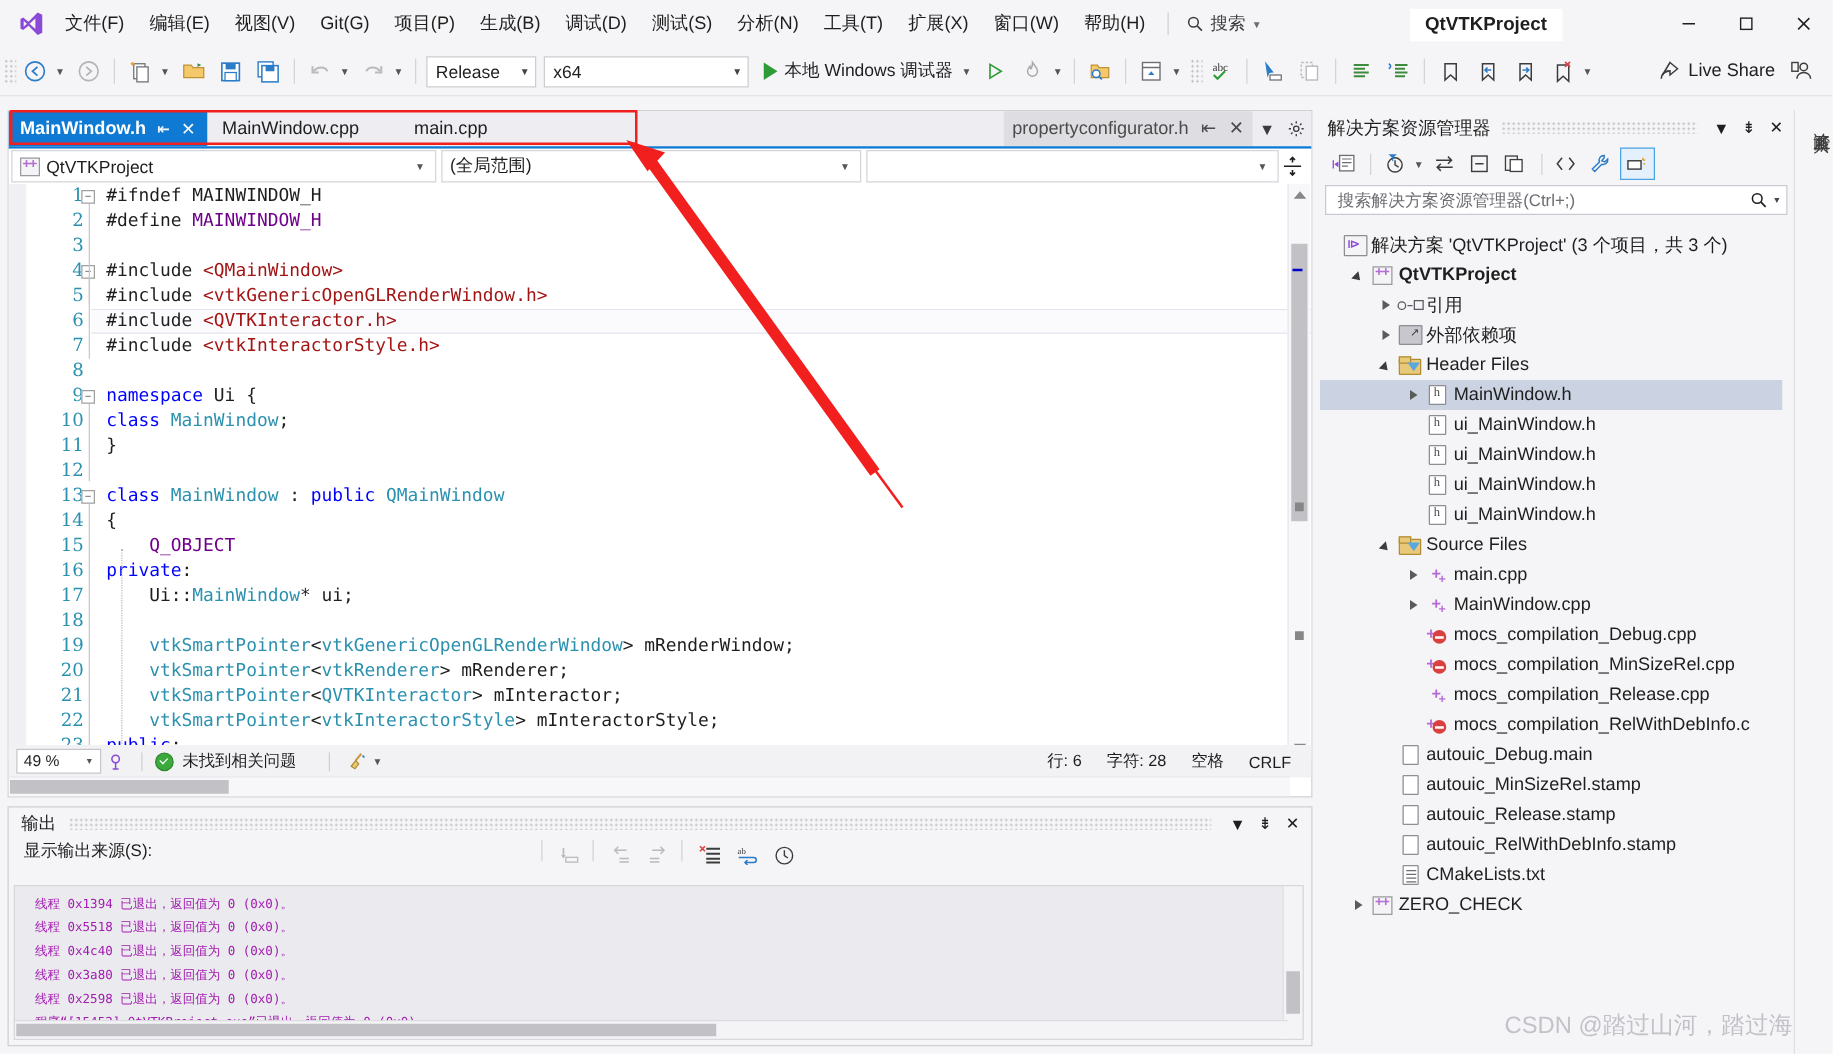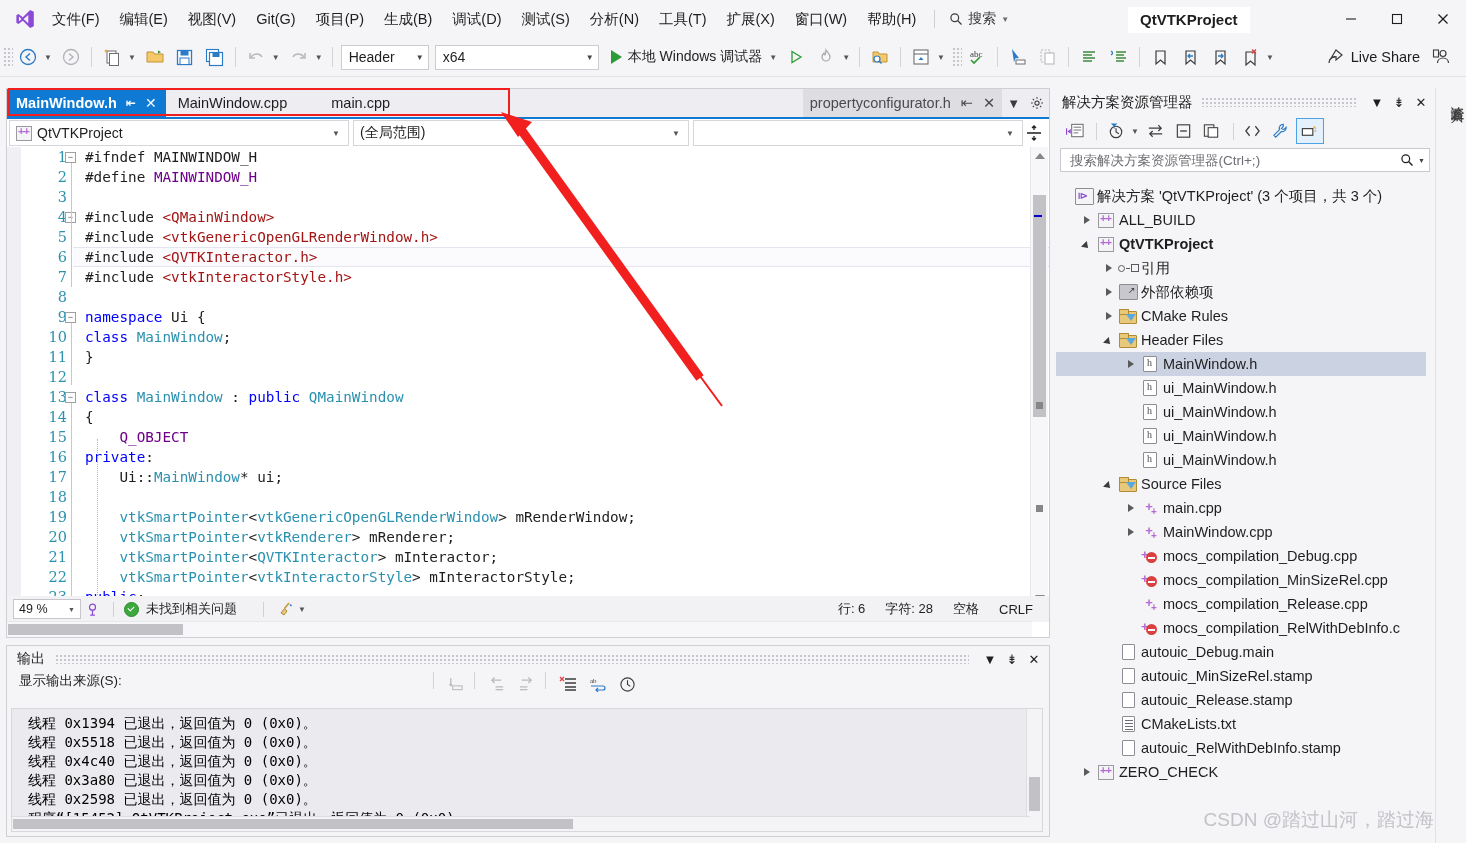--- a/index.html
+++ b/index.html
@@ -102,21 +102,21 @@
     background-image:radial-gradient(#c6c6cc 35%,transparent 36%);
     background-size:4px 4px;}
   .out-ic{width:22px;height:22px;display:flex;align-items:center;justify-content:center;color:#1e1e1e;font-size:13px;}
   .out-toolbar{height:30px;display:flex;align-items:flex-start;padding-left:12px;gap:0;}
   .out-lbl{font-size:13.5px;color:#1e1e1e;margin-right:6px;}
   .out-sel{width:300px;height:22px;border:1px solid #c9c9cf;background:#fff;display:flex;align-items:center;padding:0 3px 0 6px;font-size:13.5px;box-sizing:border-box;margin-top:40px;}
   .out-sel .dd{margin-left:auto;font-size:7px;color:#555;padding-right:3px;}
   .obtn{width:26px;height:24px;display:flex;align-items:center;justify-content:center;margin-left:4px;}
   .obar{width:1px;height:17px;background:#d2d2d7;margin:0 5px;}
   .out-body{position:absolute;left:4px;top:62px;width:1032px;height:124px;background:#eaeaef;border:1px solid #d7d7dc;box-sizing:border-box;overflow:hidden;}
-  .out-line{font-family:"DejaVu Sans Mono","Liberation Mono",monospace;font-size:14px;line-height:19px;color:#000000;padding-left:16px;white-space:pre;}
+  .out-line{font-family:"DejaVu Sans Mono","Liberation Mono",monospace;font-size:10px;line-height:19px;color:#a21caf;padding-left:16px;white-space:pre;}
   .out-vs{position:absolute;right:0;top:0;width:15px;height:122px;background:#f4f4f7;border-left:1px solid #dcdce1;}
   .out-vthumb{position:absolute;left:2px;top:68px;width:11px;height:34px;background:#c2c2c6;}
   .out-hs{position:absolute;left:0;bottom:0;width:1018px;height:14px;background:#f4f4f7;border-top:1px solid #dcdce1;}
   .out-hthumb{position:absolute;left:1px;top:2px;width:560px;height:10px;background:#c2c2c6;}
 
   
   .se-pane{position:absolute;left:1056px;top:88px;width:378px;height:749px;background:#f5f5f7;}
   .se-head{height:28px;display:flex;align-items:center;padding-left:6px;}
   .se-title{font-size:14.5px;color:#1e1e1e;white-space:nowrap;}
   .se-dots{flex:1;height:10px;margin:0 8px;background-image:radial-gradient(#c6c6cc 35%,transparent 36%);background-size:4px 4px;}
@@ -276,21 +276,21 @@
     <div class="tb-arrow">▼</div>
     <div class="tb-btn">
       <svg width="20" height="20" viewBox="0 0 20 20">
         <path d="M15 10c-3-4-9-4-11 0" fill="none" stroke="#b9b9be" stroke-width="1.6"></path>
         <path d="M16 6v5h-5" fill="none" stroke="#b9b9be" stroke-width="1.6"></path>
       </svg>
     </div>
     <div class="tb-arrow">▼</div>
     <div class="tb-sep"></div>
     <div class="cfg-sel" style="width:88px;margin-left:3px;">
-      <span>Header</span>
+      <span>Release</span>
       <span class="dd">▼</span>
     </div>
     <div class="cfg-sel" style="width:164px;margin-left:6px;">
       <span>x64</span>
       <span class="dd">▼</span>
     </div>
     <div class="run-btn" style="margin-left:6px;">
       <span class="play"></span>
       <span class="run-label">本地 Windows 调试器</span>
     </div>
@@ -681,28 +681,20 @@
           <span class="tw"></span>
           <span class="tico">
             <span style="display:inline-block;width:17px;height:15px;border:1px solid #8d8d93;background:#f4f4f6;position:relative;border-radius:1px;">
               <span style="position:absolute;left:2px;top:1px;font-size:10px;color:#8b4ad6;font-weight:bold;">⧐</span>
             </span>
           </span>
           <span class="tlabel">解决方案 'QtVTKProject' (3 个项目，共 3 个)</span>
         </div>
         <div class="trow">
           <span style="width: 22px; flex: 0 0 auto;"></span>
-          <span class="tw collapsed"></span>
-          <span class="tico">
-            <span class="ic-cpp"></span>
-          </span>
-          <span class="tlabel">ALL_BUILD</span>
-        </div>
-        <div class="trow">
-          <span style="width: 22px; flex: 0 0 auto;"></span>
           <span class="tw expanded"></span>
           <span class="tico">
             <span class="ic-cpp"></span>
           </span>
           <span class="tlabel bold">QtVTKProject</span>
         </div>
         <div class="trow">
           <span style="width: 44px; flex: 0 0 auto;"></span>
           <span class="tw collapsed"></span>
           <span class="tico">
@@ -719,92 +711,80 @@
           <span class="tw collapsed"></span>
           <span class="tico">
             <span style="display:inline-block;width:17px;height:14px;background:#c7c7cd;border:1px solid #8d8d93;position:relative;border-radius:1px;">
               <span style="position:absolute;right:1px;top:0;font-size:9px;color:#3c3c3c;">↗</span>
             </span>
           </span>
           <span class="tlabel">外部依赖项</span>
         </div>
         <div class="trow">
           <span style="width: 44px; flex: 0 0 auto;"></span>
-          <span class="tw collapsed"></span>
+          <span class="tw expanded"></span>
           <span class="tico">
             <span style="display:inline-block;position:relative;width:18px;height:15px;">
               <span style="position:absolute;left:0;top:2px;width:16px;height:11px;background:#e8c97a;border:1px solid #b08c33;border-radius:1px;"></span>
               <span style="position:absolute;left:0;top:0;width:8px;height:4px;background:#e8c97a;border:1px solid #b08c33;"></span>
               <span style="position:absolute;left:7px;top:5px;width:0;height:0;border-left:5px solid transparent;border-right:5px solid transparent;border-top:7px solid #5aa7dd;"></span>
             </span>
           </span>
-          <span class="tlabel">CMake Rules</span>
+          <span class="tlabel">Header Files</span>
+        </div>
+        <div class="trow selected">
+          <span style="width: 66px; flex: 0 0 auto;"></span>
+          <span class="tw collapsed"></span>
+          <span class="tico">
+            <span class="ic-h"></span>
+          </span>
+          <span class="tlabel">MainWindow.h</span>
+        </div>
+        <div class="trow">
+          <span style="width: 66px; flex: 0 0 auto;"></span>
+          <span class="tw"></span>
+          <span class="tico">
+            <span class="ic-h"></span>
+          </span>
+          <span class="tlabel">ui_MainWindow.h</span>
+        </div>
+        <div class="trow">
+          <span style="width: 66px; flex: 0 0 auto;"></span>
+          <span class="tw"></span>
+          <span class="tico">
+            <span class="ic-h"></span>
+          </span>
+          <span class="tlabel">ui_MainWindow.h</span>
+        </div>
+        <div class="trow">
+          <span style="width: 66px; flex: 0 0 auto;"></span>
+          <span class="tw"></span>
+          <span class="tico">
+            <span class="ic-h"></span>
+          </span>
+          <span class="tlabel">ui_MainWindow.h</span>
+        </div>
+        <div class="trow">
+          <span style="width: 66px; flex: 0 0 auto;"></span>
+          <span class="tw"></span>
+          <span class="tico">
+            <span class="ic-h"></span>
+          </span>
+          <span class="tlabel">ui_MainWindow.h</span>
         </div>
         <div class="trow">
           <span style="width: 44px; flex: 0 0 auto;"></span>
           <span class="tw expanded"></span>
           <span class="tico">
             <span style="display:inline-block;position:relative;width:18px;height:15px;">
               <span style="position:absolute;left:0;top:2px;width:16px;height:11px;background:#e8c97a;border:1px solid #b08c33;border-radius:1px;"></span>
               <span style="position:absolute;left:0;top:0;width:8px;height:4px;background:#e8c97a;border:1px solid #b08c33;"></span>
               <span style="position:absolute;left:7px;top:5px;width:0;height:0;border-left:5px solid transparent;border-right:5px solid transparent;border-top:7px solid #5aa7dd;"></span>
             </span>
           </span>
-          <span class="tlabel">Header Files</span>
-        </div>
-        <div class="trow selected">
-          <span style="width: 66px; flex: 0 0 auto;"></span>
-          <span class="tw collapsed"></span>
-          <span class="tico">
-            <span class="ic-h"></span>
-          </span>
-          <span class="tlabel">MainWindow.h</span>
-        </div>
-        <div class="trow">
-          <span style="width: 66px; flex: 0 0 auto;"></span>
-          <span class="tw"></span>
-          <span class="tico">
-            <span class="ic-h"></span>
-          </span>
-          <span class="tlabel">ui_MainWindow.h</span>
-        </div>
-        <div class="trow">
-          <span style="width: 66px; flex: 0 0 auto;"></span>
-          <span class="tw"></span>
-          <span class="tico">
-            <span class="ic-h"></span>
-          </span>
-          <span class="tlabel">ui_MainWindow.h</span>
-        </div>
-        <div class="trow">
-          <span style="width: 66px; flex: 0 0 auto;"></span>
-          <span class="tw"></span>
-          <span class="tico">
-            <span class="ic-h"></span>
-          </span>
-          <span class="tlabel">ui_MainWindow.h</span>
-        </div>
-        <div class="trow">
-          <span style="width: 66px; flex: 0 0 auto;"></span>
-          <span class="tw"></span>
-          <span class="tico">
-            <span class="ic-h"></span>
-          </span>
-          <span class="tlabel">ui_MainWindow.h</span>
-        </div>
-        <div class="trow">
-          <span style="width: 44px; flex: 0 0 auto;"></span>
-          <span class="tw expanded"></span>
-          <span class="tico">
-            <span style="display:inline-block;position:relative;width:18px;height:15px;">
-              <span style="position:absolute;left:0;top:2px;width:16px;height:11px;background:#e8c97a;border:1px solid #b08c33;border-radius:1px;"></span>
-              <span style="position:absolute;left:0;top:0;width:8px;height:4px;background:#e8c97a;border:1px solid #b08c33;"></span>
-              <span style="position:absolute;left:7px;top:5px;width:0;height:0;border-left:5px solid transparent;border-right:5px solid transparent;border-top:7px solid #5aa7dd;"></span>
-            </span>
-          </span>
           <span class="tlabel">Source Files</span>
         </div>
         <div class="trow">
           <span style="width: 66px; flex: 0 0 auto;"></span>
           <span class="tw collapsed"></span>
           <span class="tico">
             <span class="ic-plus">+<sub style="font-size:10px;">+</sub></span>
           </span>
           <span class="tlabel">main.cpp</span>
         </div>
@@ -878,31 +858,31 @@
           <span class="tw"></span>
           <span class="tico">
             <span class="ic-page"></span>
           </span>
           <span class="tlabel">autouic_Release.stamp</span>
         </div>
         <div class="trow">
           <span style="width: 44px; flex: 0 0 auto;"></span>
           <span class="tw"></span>
           <span class="tico">
+            <span class="ic-page"></span>
+          </span>
+          <span class="tlabel">autouic_RelWithDebInfo.stamp</span>
+        </div>
+        <div class="trow">
+          <span style="width: 44px; flex: 0 0 auto;"></span>
+          <span class="tw"></span>
+          <span class="tico">
             <span class="ic-txt"></span>
           </span>
           <span class="tlabel">CMakeLists.txt</span>
-        </div>
-        <div class="trow">
-          <span style="width: 44px; flex: 0 0 auto;"></span>
-          <span class="tw"></span>
-          <span class="tico">
-            <span class="ic-page"></span>
-          </span>
-          <span class="tlabel">autouic_RelWithDebInfo.stamp</span>
         </div>
         <div class="trow">
           <span style="width: 22px; flex: 0 0 auto;"></span>
           <span class="tw collapsed"></span>
           <span class="tico">
             <span class="ic-cpp"></span>
           </span>
           <span class="tlabel">ZERO_CHECK</span>
         </div>
       </div>

